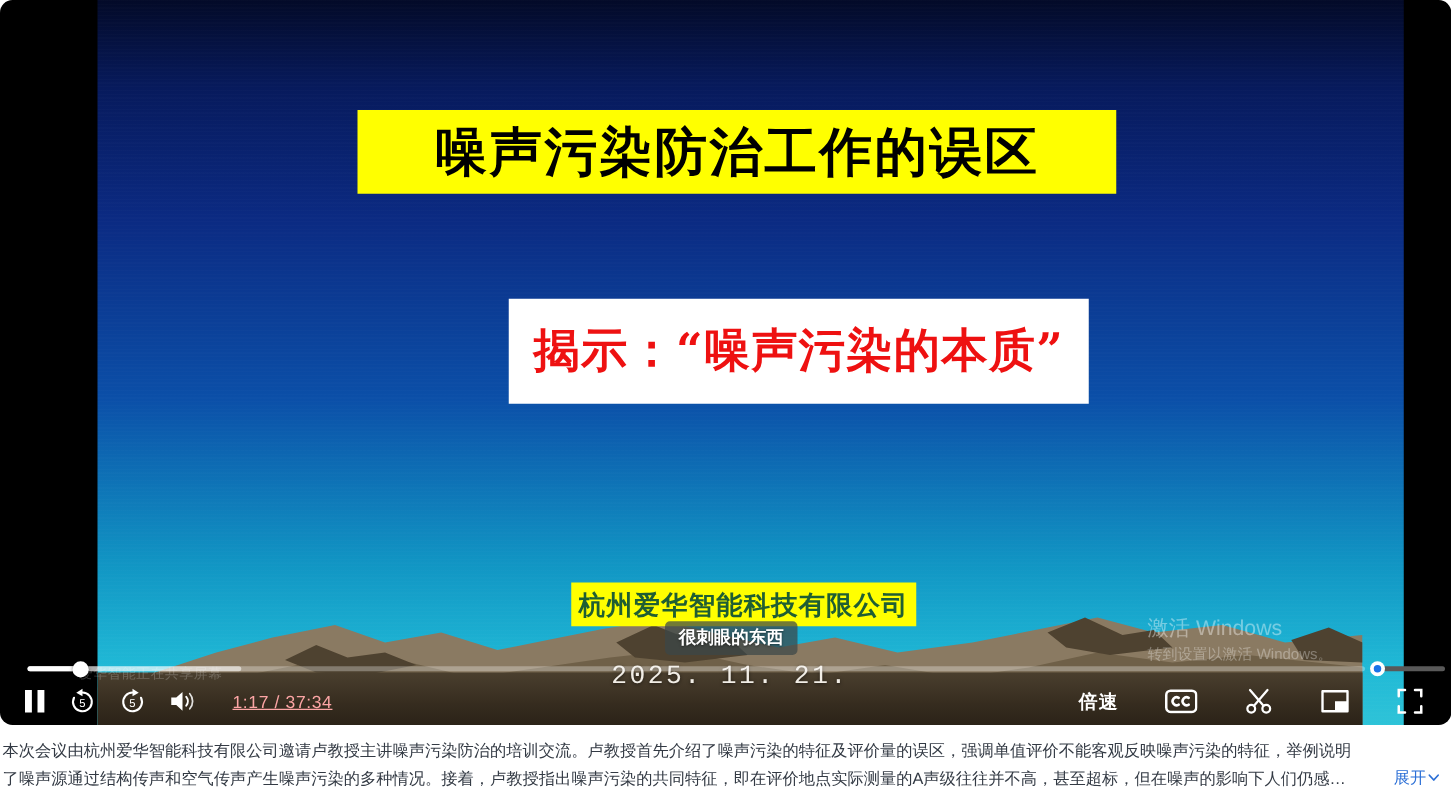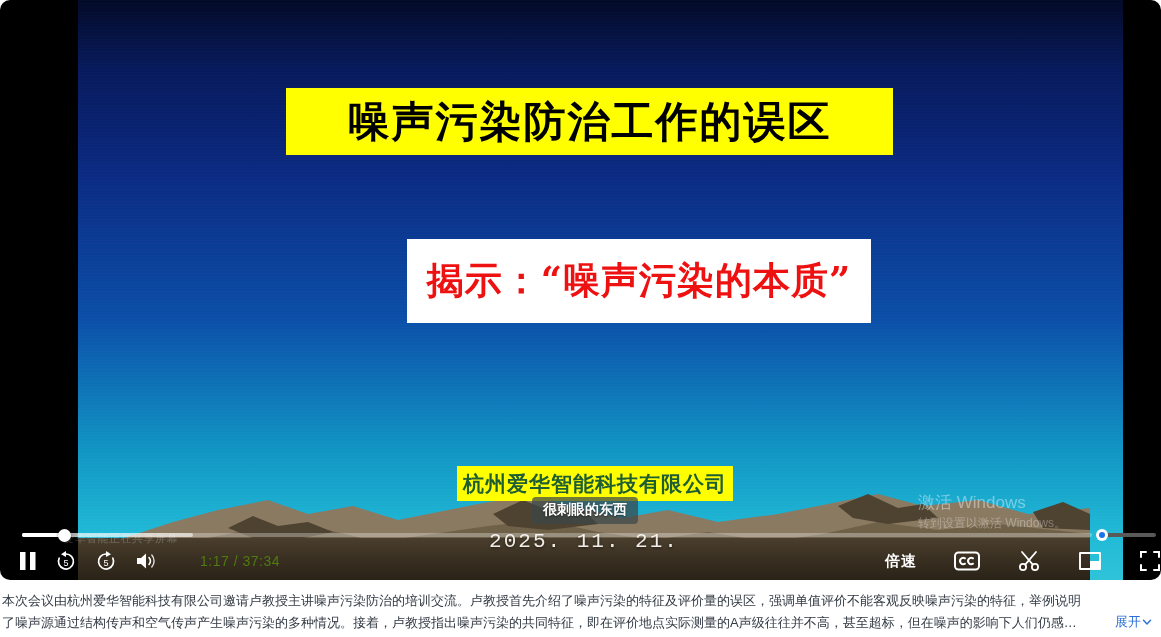--- a/index.html
+++ b/index.html
@@ -168,28 +168,28 @@
     content: ""; width: 6px; height: 6px; border-radius: 50%; background: #1a73e8;
   }
 
   
   .controls {
     position: absolute; left: 0; top: 542px; width: 1161px; height: 38px;
     display: flex; align-items: center;
   }
   .ctl-left  { display: flex; align-items: center; gap: 16px; padding-left: 18px; }
   .ctl-right { display: flex; align-items: center; gap: 37px;
-               margin-left: auto; }
+               margin-left: auto; padding-right: 22px; }
   .ctl-btn {
     display: flex; align-items: center; justify-content: center;
     color: #ffffff; cursor: pointer; background: none; border: none;
   }
   .time-label {
-    color: #4d7c0f; font-size: 14px; letter-spacing: 0.5px;
-    margin-left: 26px; white-space: nowrap;
+    color: #fca5a5; font-size: 14px; letter-spacing: 0.5px;
+    margin-left: 12px; white-space: nowrap; text-decoration: underline;
   }
   .speed-label { color: #ffffff; font-size: 15px; font-weight: 700; letter-spacing: 1px; }
 
   
   .desc {
     position: absolute; left: 0; top: 586px; width: 1161px; height: 51px;
     background: #ffffff;
     padding: 4px 0 0 2px;
   }
   .desc-text {

